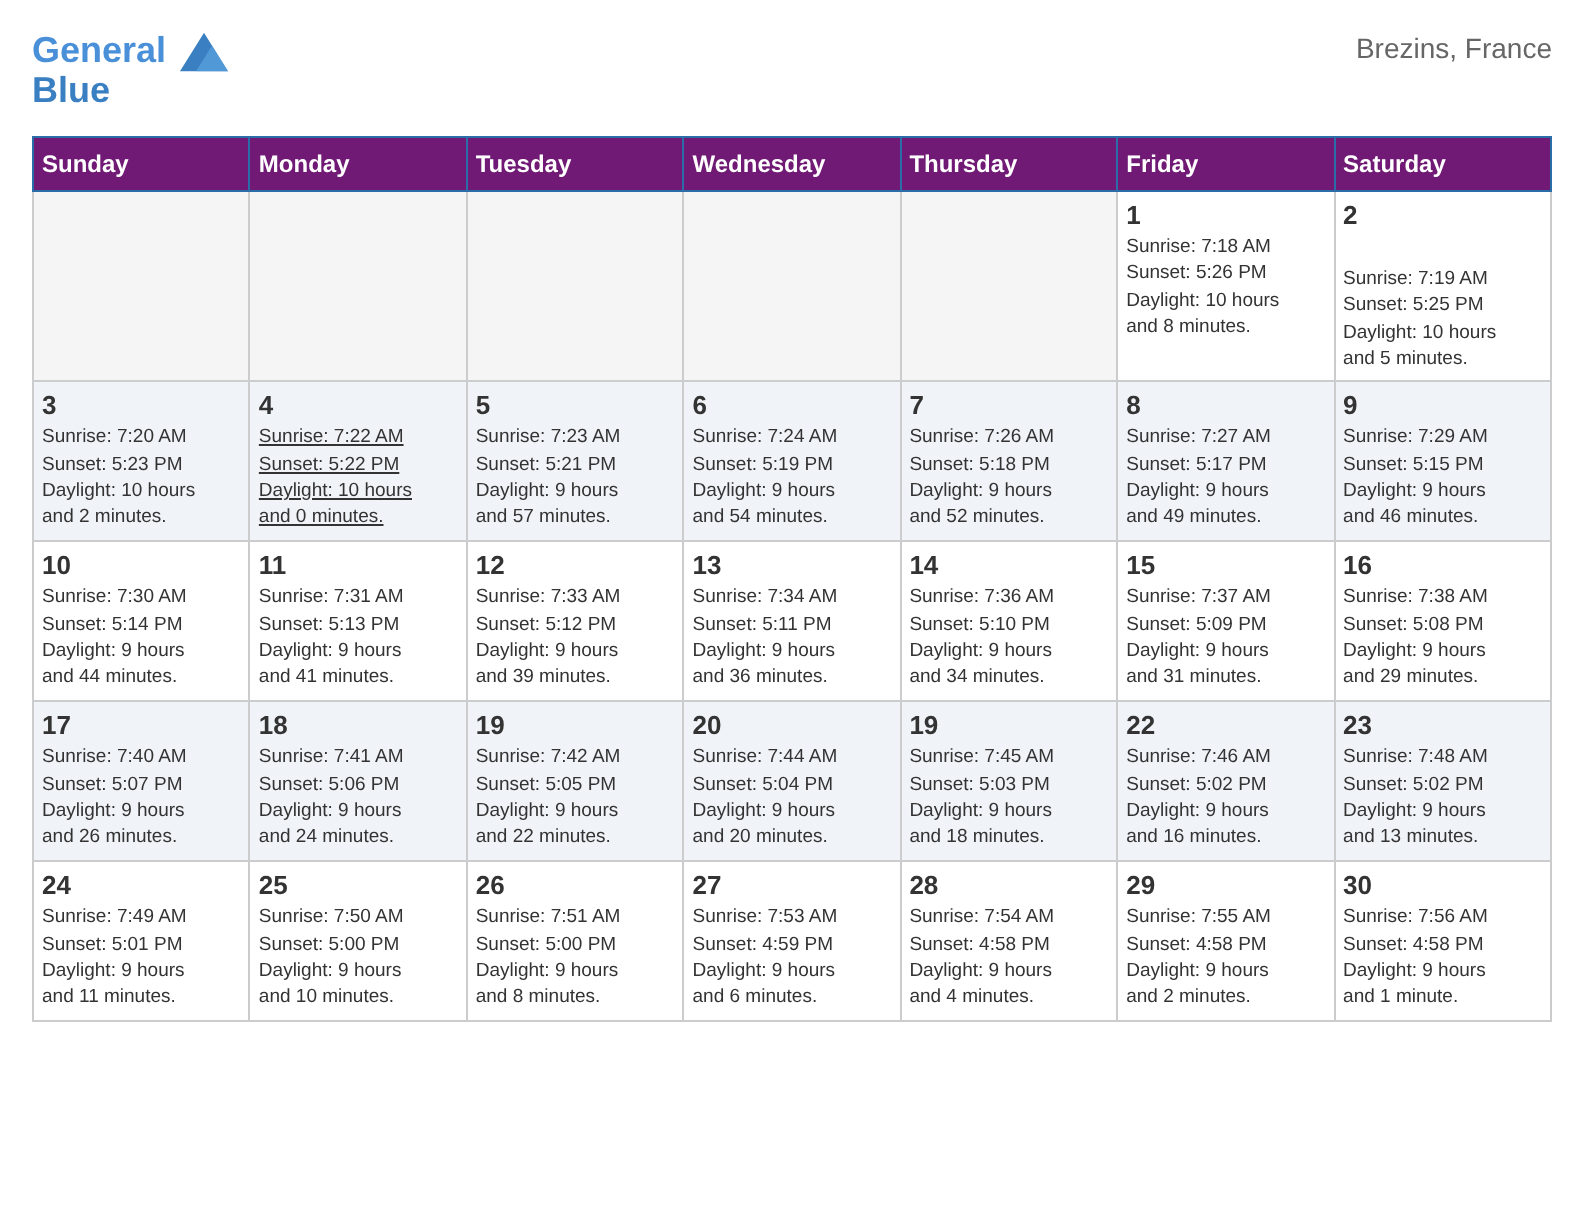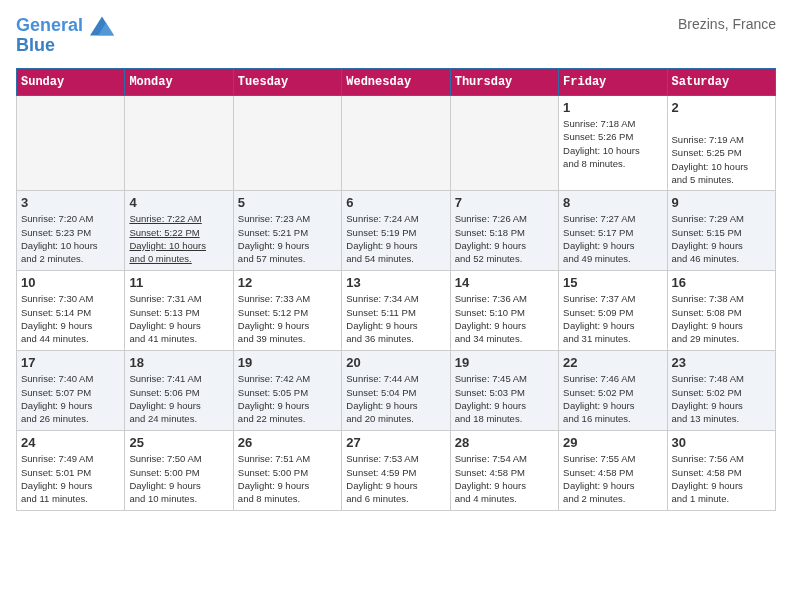--- a/index.html
+++ b/index.html
@@ -45,28 +45,27 @@
     .location {
       font-size: 14px;
       color: #666;
     }
     table {
       width: 100%;
       border-collapse: collapse;
       table-layout: fixed;
     }
     th {
-      background-color: #be185d;
+      background-color: #701a75;
       color: #fff;
       font-size: 12px;
       font-weight: bold;
       padding: 6px 4px;
       text-align: left;
       border: 1px solid #2a6da8;
-      font-family: Liberation Mono, monospace;
     }
     td {
       border: 1px solid #ccc;
       vertical-align: top;
       padding: 4px;
       font-size: 10px;
       color: #333;
       height: 80px;
       background: #fff;
     }

